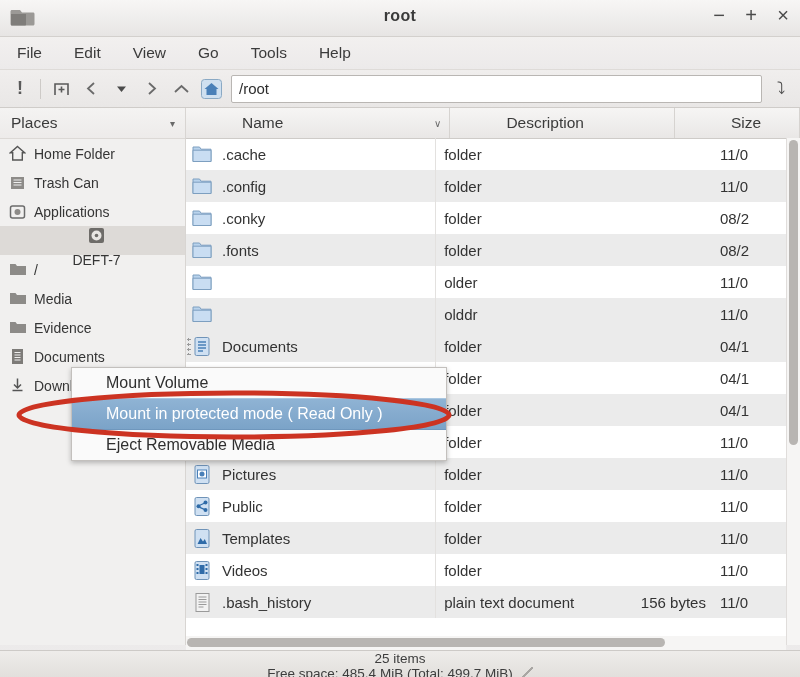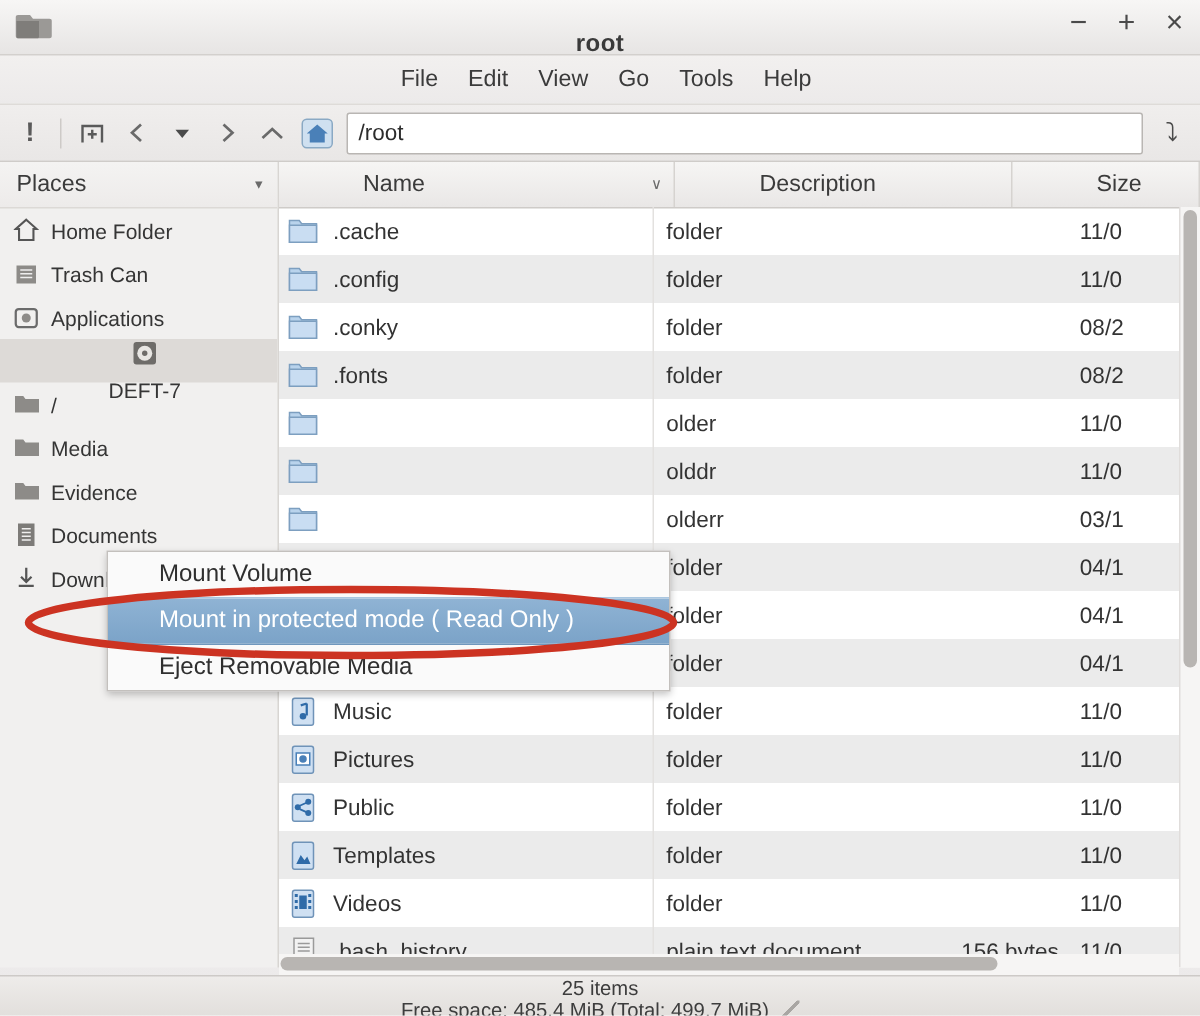--- a/index.html
+++ b/index.html
@@ -11,30 +11,30 @@
     background:#f0eff0;
   }
   #win{position:relative;width:800px;height:677px;overflow:hidden;
        background:linear-gradient(#f4f3f2,#eceaea);}
 
   
   .titlebar{position:relative;height:36px;
     background:linear-gradient(#f7f6f5,#e7e5e4);
     border-bottom:1px solid #d3d0cd;}
   .tb-icon{position:absolute;left:10px;top:6px;width:26px;height:22px;}
-  .tb-title{position:absolute;left:0;right:0;top:21px;text-align:center;
+  .tb-title{position:absolute;left:0;right:0;top:7px;text-align:center;
     font-weight:bold;font-size:16px;color:#3a3a3a;letter-spacing:.3px;}
   .tb-btns{position:absolute;right:8px;top:4px;display:flex;gap:14px;align-items:center;}
   .tb-btn{width:18px;height:22px;line-height:22px;text-align:center;
     font-size:20px;color:#4a4a4a;cursor:default;}
 
   
-  .menubar{height:32px;display:flex;align-items:center;padding-left:8px;gap:2px;
+  .menubar{height:32px;display:flex;align-items:center;padding-left:8px;gap:14px;
     background:linear-gradient(#f2f0ef,#eceaea);
-    border-bottom:1px solid #dedbd8;justify-content:center;}
+    border-bottom:1px solid #dedbd8;}
   .menuitem{padding:3px 9px;font-size:15.5px;color:#3b3b3b;border-radius:2px;cursor:default;}
 
   
   .toolbar{height:37px;display:flex;align-items:center;padding:0 6px;gap:2px;
     background:linear-gradient(#f0eeed,#e9e7e6);
     border-bottom:1px solid #cfccc9;}
   .tbtn{width:28px;height:28px;display:flex;align-items:center;justify-content:center;
     color:#5a5a5a;font-size:17px;border-radius:3px;}
   .tsep{width:1px;height:20px;background:#cdcac7;margin:0 4px;}
   .pathbar{flex:1;height:26px;background:#ffffff;border:1px solid #b9b6b3;
@@ -370,34 +370,20 @@
                   <path d="M2 2h6.5l1.6 2.2H20v12.3H2z" fill="#b9d3ec" stroke="#7d9fc0" stroke-width="1"></path>
                   <path d="M2 5.2h18v11.3H2z" fill="#c9ddf2" stroke="#7d9fc0" stroke-width="1"></path>
                 </svg>
               </span>
               <span></span>
             </div>
             <div class="c-desc">olddr</div>
             <div class="c-size"></div>
             <div class="c-mod">11/0</div>
           </div>
-          <div class="row">
-            <div class="c-name">
-              <span class="fico">
-                <svg width="22" height="19" viewBox="0 0 22 19">
-                  <path d="M2 2h6.5l1.6 2.2H20v12.3H2z" fill="#b9d3ec" stroke="#7d9fc0" stroke-width="1"></path>
-                  <path d="M2 5.2h18v11.3H2z" fill="#c9ddf2" stroke="#7d9fc0" stroke-width="1"></path>
-                </svg>
-              </span>
-              <span></span>
-            </div>
-            <div class="c-desc">olderr</div>
-            <div class="c-size"></div>
-            <div class="c-mod">03/1</div>
-          </div>
           <div class="row alt">
             <div class="c-name">
               <div class="grip"></div>
               <span class="fico">
                 <svg width="20" height="21" viewBox="0 0 20 21">
                   <rect x="3" y="1.5" width="14" height="18" rx="1.5" fill="#cfe0f2" stroke="#6f93b8"></rect>
                   <g stroke="#4a80b8" stroke-width="1.3">
                     <path d="M6 6h8M6 9h8M6 12h8M6 15h5"></path>
                   </g>
                 </svg>

